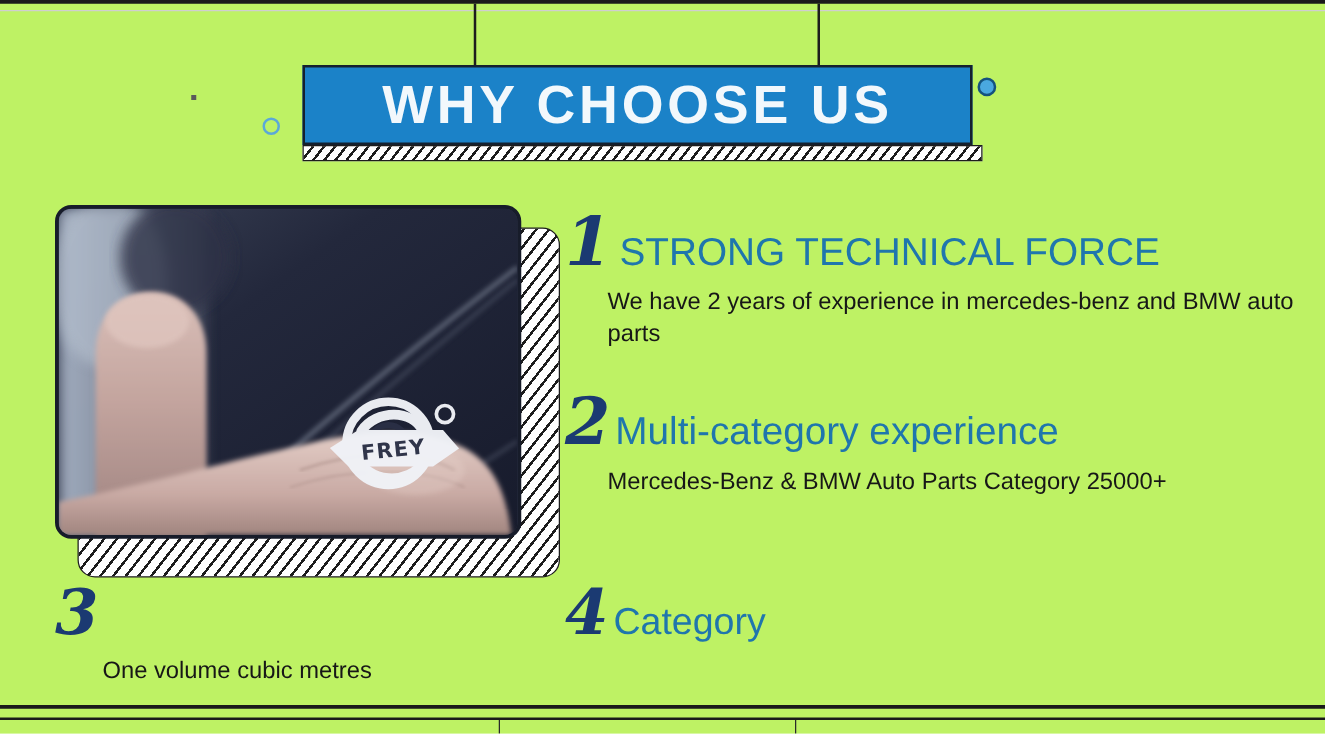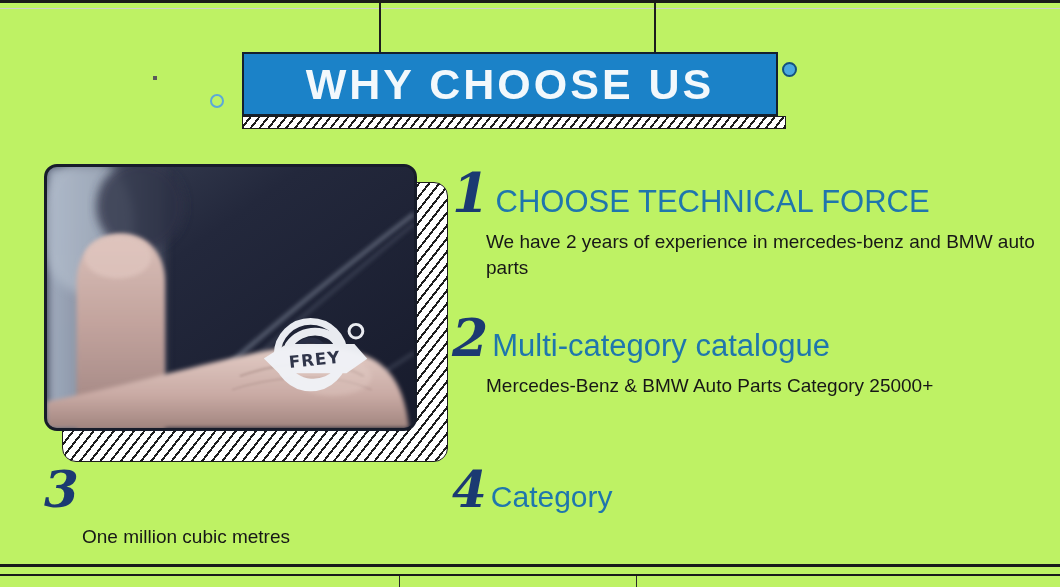--- a/index.html
+++ b/index.html
@@ -301,38 +301,38 @@
 
           <circle cx="86" cy="16" r="7" fill="none" stroke="#f0f2f7" stroke-width="3"></circle>
         </g>
       </svg>
     </div>
   </div>
 
   <div class="feature" id="feat-1">
     <div class="feature-head">
       <span class="num">1</span>
-      <span class="head-text">CHOOSE TECHNICAL FORCE</span>
+      <span class="head-text">STRONG TECHNICAL FORCE</span>
     </div>
     <div class="feature-body">We have 2 years of experience in mercedes-benz and BMW auto parts</div>
   </div>
 
   <div class="feature" id="feat-2">
     <div class="feature-head">
       <span class="num">2</span>
-      <span class="head-text">Multi-category catalogue</span>
+      <span class="head-text">Multi-category experience</span>
     </div>
     <div class="feature-body">Mercedes-Benz &amp; BMW Auto Parts Category 25000+</div>
   </div>
 
   <div class="feature" id="feat-3">
     <div class="feature-head">
       <span class="num">3</span>
     </div>
-    <div class="feature-body">One million cubic metres</div>
+    <div class="feature-body">One volume cubic metres</div>
   </div>
 
   <div class="feature" id="feat-4">
     <div class="feature-head">
       <span class="num">4</span>
       <span class="head-text">Category</span>
     </div>
   </div>
 
   <div class="rule-bot"></div>

